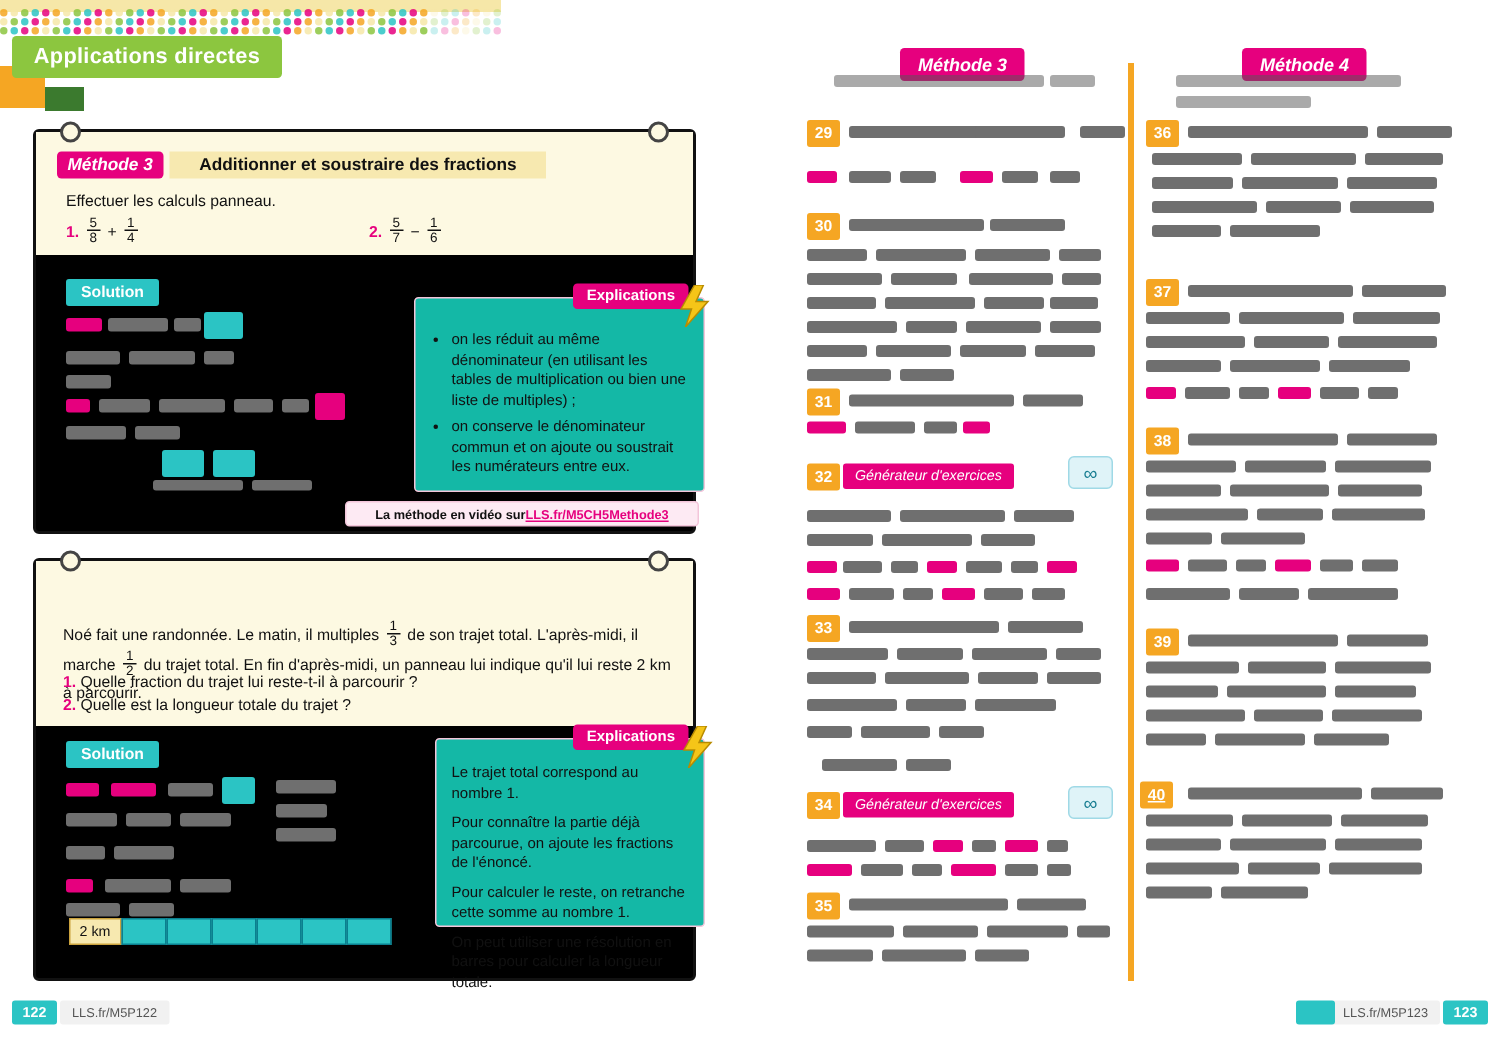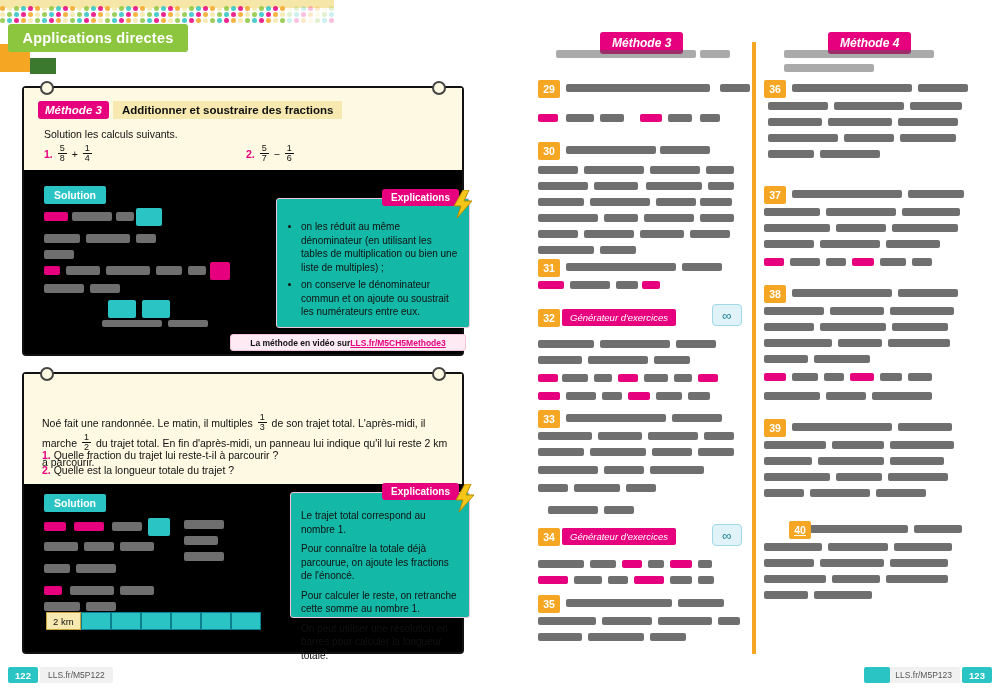--- a/index.html
+++ b/index.html
@@ -46,21 +46,21 @@
 
   .spiral { position:absolute; width:14px; height:14px; border:2px solid #444; border-radius:50%; background:#fdf9e2; }
 
   .method-tag {
     display:inline-block; background:#e6007e; color:#fff;
     font-weight:bold; font-size:11.5px; padding:3px 7px; border-radius:3px;
     font-style:italic;
   }
   .method-title {
     display:inline-block; background:#f7e9b0; color:#111;
-    font-weight:bold; font-size:11.5px; padding:3px 9px; margin-left:4px;
+    font-weight:bold; font-size:11.5px; padding:3px 20px; margin-left:4px;
   }
 
   .statement { font-size:10.5px; color:#111; }
   .qnum { color:#e6007e; font-weight:bold; }
 
   
   .frac { display:inline-block; text-align:center; vertical-align:middle;
           font-size:9px; line-height:1.05; margin:0 2px; position:relative; top:-1px;}
   .frac .num { display:block; border-bottom:1px solid #111; padding:0 2px;}
   .frac .den { display:block; padding:0 2px;}
@@ -306,21 +306,21 @@
   </div>
 
   <div class="card" style="left:22px; top:86px; width:442px; height:270px;">
     <div class="card-yellow-head" style="height:82px;"></div>
     <div class="spiral" style="left:16px; top:-7px;"></div>
     <div class="spiral" style="right:16px; top:-7px;"></div>
 
     <div style="position:absolute; left:14px; top:12px;">
       <span class="method-tag">Méthode 3</span><span class="method-title">Additionner et soustraire des fractions</span>
     </div>
-    <div class="statement" style="position:absolute; left:20px; top:40px;">Solution les calculs suivants.</div>
+    <div class="statement" style="position:absolute; left:20px; top:40px;">Effectuer les calculs panneau.</div>
 
     <div class="statement" style="position:absolute; left:20px; top:57px;">
       <span class="qnum">1.</span>
       <span class="frac">
         <span class="num">5</span>
         <span class="den">8</span>
       </span>
       <span>+</span>
       <span class="frac">
         <span class="num">1</span>
@@ -441,21 +441,21 @@
       <div class="bm-cell" style="width:30px;"></div>
       <div class="bm-cell" style="width:30px;"></div>
       <div class="bm-cell" style="width:30px;"></div>
       <div class="bm-cell" style="width:30px;"></div>
     </div>
 
     <div class="expl-box" style="left:266px; top:118px; width:180px; height:126px;">
       <div class="expl-tag">Explications</div>
       <div class="expl-body">
         <div style="margin-bottom:6px;">Le trajet total correspond au nombre 1.</div>
-        <div style="margin-bottom:6px;">Pour connaître la totale déjà parcourue, on ajoute les fractions de l'énoncé.</div>
+        <div style="margin-bottom:6px;">Pour connaître la partie déjà parcourue, on ajoute les fractions de l'énoncé.</div>
         <div style="margin-bottom:6px;">Pour calculer le reste, on retranche cette somme au nombre 1.</div>
         <div>On peut utiliser une résolution en barres pour calculer la longueur totale.</div>
       </div>
     </div>
     <svg style="position:absolute; left:430px; top:110px;" width="22" height="28">
       <polygon points="11,0 2,16 9,16 5,28 20,11 12,11 17,0" fill="#f5c518" stroke="#b88b00" stroke-width="1"></polygon>
     </svg>
   </div>
 
   <div class="footer-left-num">122</div>
@@ -661,19 +661,19 @@
   <div class="gen-tag" style="left:562px; top:528px;">Générateur d'exercices</div>
   <div class="infinity-box" style="left:712px; top:524px;">
       <span>∞</span>
     </div>
   <div class="ex-num" style="left:538px; top:595px;">35</div>
 
   <div class="ex-num" style="left:764px; top:80px;">36</div>
   <div class="ex-num" style="left:764px; top:186px;">37</div>
   <div class="ex-num" style="left:764px; top:285px;">38</div>
   <div class="ex-num" style="left:764px; top:419px;">39</div>
-  <div class="ex-num" style="left:789px; top:521px;text-decoration:underline;">40</div>
+  <div class="ex-num" style="left:760px; top:521px;text-decoration:underline;">40</div>
 
   <div class="footer-right-num">123</div>
   <div class="footer-right-code">LLS.fr/M5P123</div>
   <div style="position:absolute; right:110px; bottom:8px; width:26px; height:16px; background:#2bc4c4; border-radius:2px;"></div>
 
 </div>
 
 </body></html>

